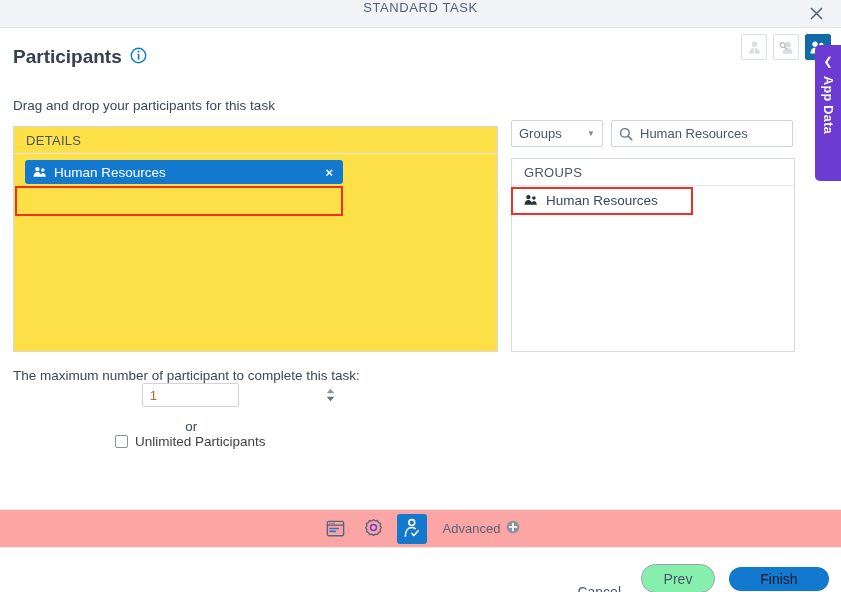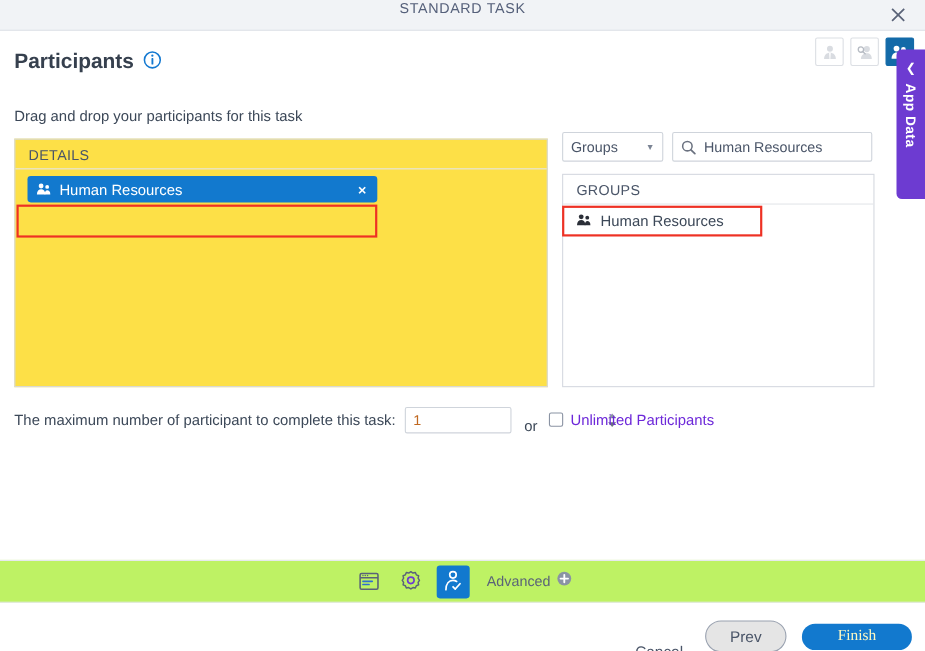--- a/index.html
+++ b/index.html
@@ -182,21 +182,21 @@
     width: 182px; height: 28px;
     border: 2px solid #ee3124;
     pointer-events: none;
     z-index: 5;
   }
 
   
   .max-row {
     position: absolute; left: 13px; top: 368px;
     display: flex; align-items: center;
-    font-size: 13.5px; color: #3c4858;
+    font-size: 13.5px; color: #3c4858; flex-direction: column;
   }
   .max-text { margin-right: 8px; }
   .spinner {
     width: 97px; height: 24px;
     border: 1px solid #cfd4db;
     background: #ffffff;
     display: flex; align-items: center;
     padding: 0 4px 0 7px;
     border-radius: 2px;
   }
@@ -217,32 +217,32 @@
     border: 1px solid #8a93a3;
     background: #ffffff;
     margin-right: 7px;
     border-radius: 2px;
     display: flex; align-items: center; justify-content: center;
   }
   .cb.checked {
     background: #1279ce;
     border-color: #1279ce;
   }
-  .cb-label { font-size: 13.5px; color: #6d28d9; }
+  .cb-label { font-size: 13.5px; color: #404040; }
 
   .assign-row {
     position: absolute; left: 15px; top: 396px;
     display: flex; align-items: center;
   }
 
   
   .toolbar {
     position: absolute; left: 0; top: 509px;
     width: 841px; height: 39px;
-    background: #bef264;
+    background: #fca5a5;
     border-top: 1px solid #e6e9ee;
     border-bottom: 1px solid #e6e9ee;
     display: flex; align-items: center; justify-content: center;
     gap: 8px;
   }
   .tb-btn {
     width: 30px; height: 30px;
     display: flex; align-items: center; justify-content: center;
     cursor: pointer;
     border-radius: 3px;
@@ -260,33 +260,33 @@
     display: flex; align-items: center; gap: 14px;
   }
   .btn-link {
     font-size: 14px; color: #4a5568;
     cursor: pointer; padding: 4px 6px; margin-top: 27px;
   }
   .btn-outline {
     width: 74px; height: 29px;
     border: 1px solid #9aa2b0;
     border-radius: 15px;
-    background: #e5e5e5;
+    background: #86efac;
     font-size: 14px; color: #4a5568;
     font-family: "Liberation Sans", sans-serif;
     cursor: pointer;
   }
   .btn-primary {
     width: 100px; height: 24px;
     border: none;
     border-radius: 15px;
     background: #1279ce;
-    color: #fef9c3;
+    color: #0f172a;
     font-size: 14px;
-    font-family: Liberation Serif, serif;
+    font-family: Liberation Sans, sans-serif;
     cursor: pointer;
   }
 
   
   .appdata-tab {
     position: absolute; right: 0; top: 45px;
     width: 26px; height: 136px;
     background: #6d3bd1;
     border-radius: 5px 0 0 5px;
     display: flex; flex-direction: column;

